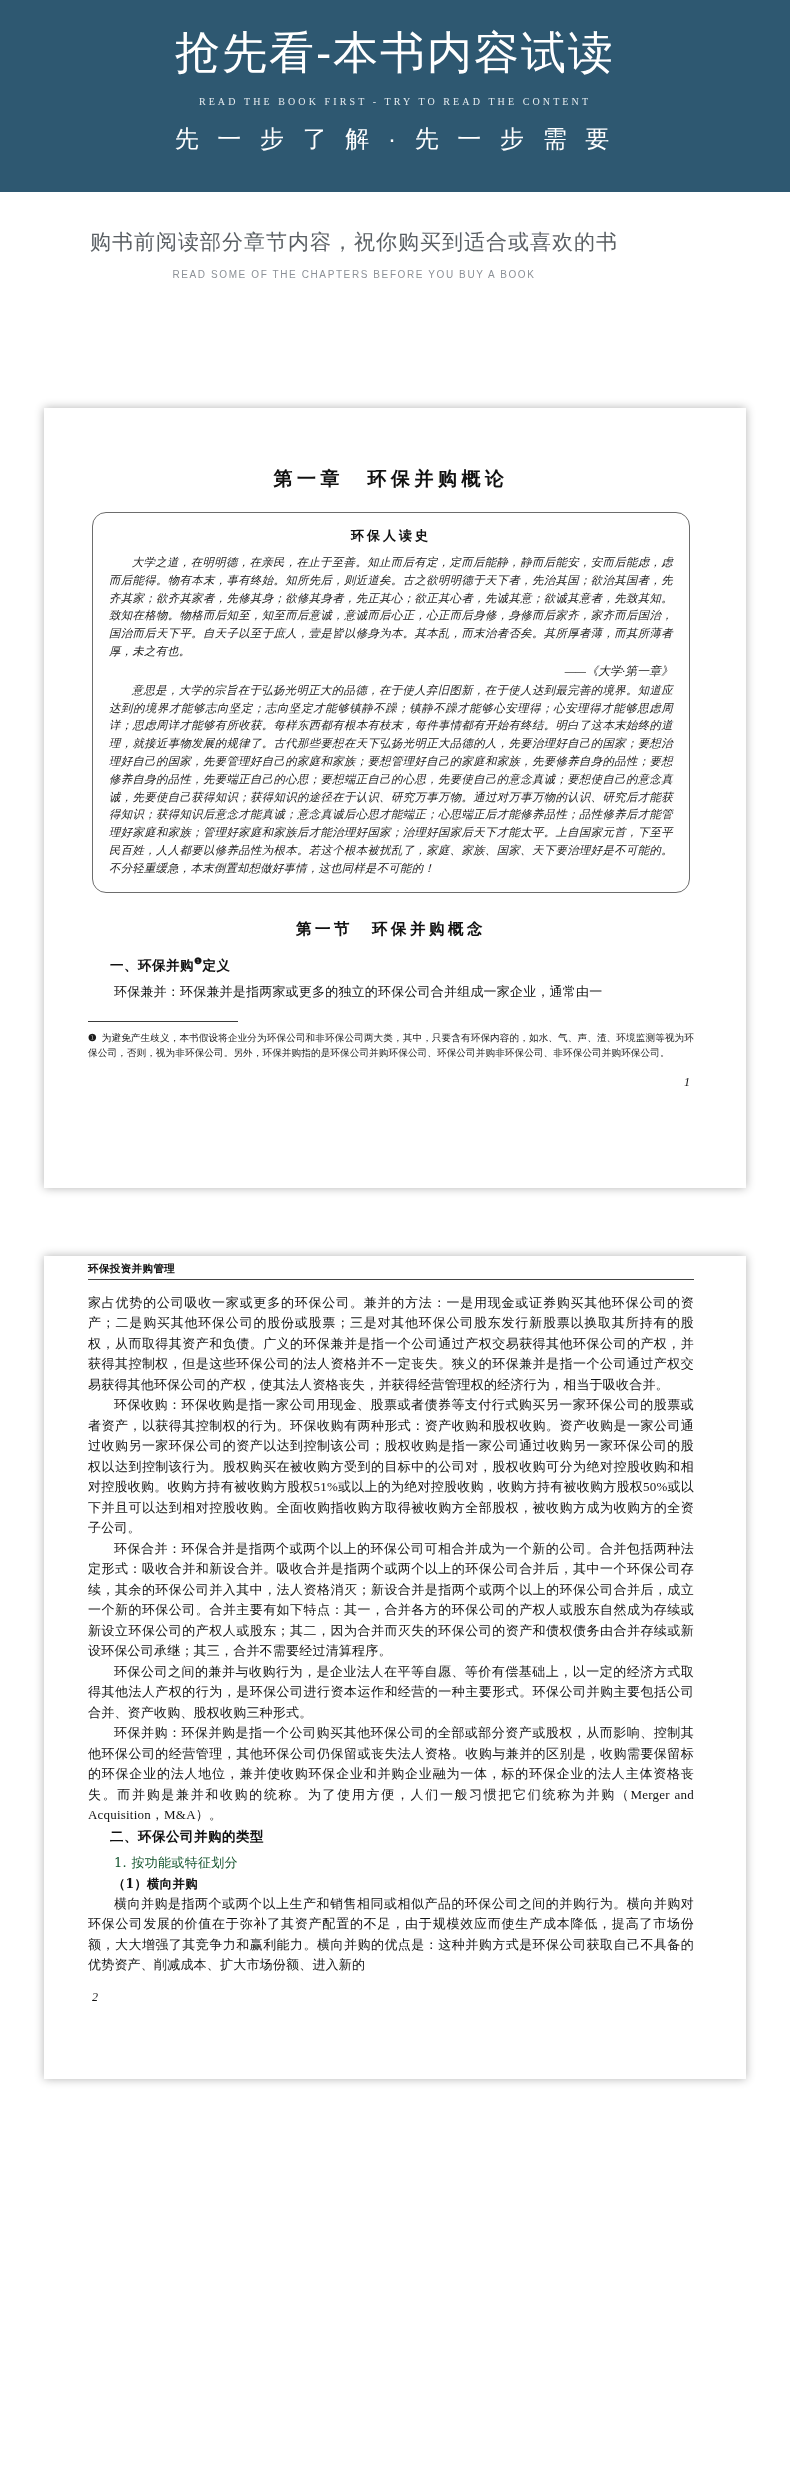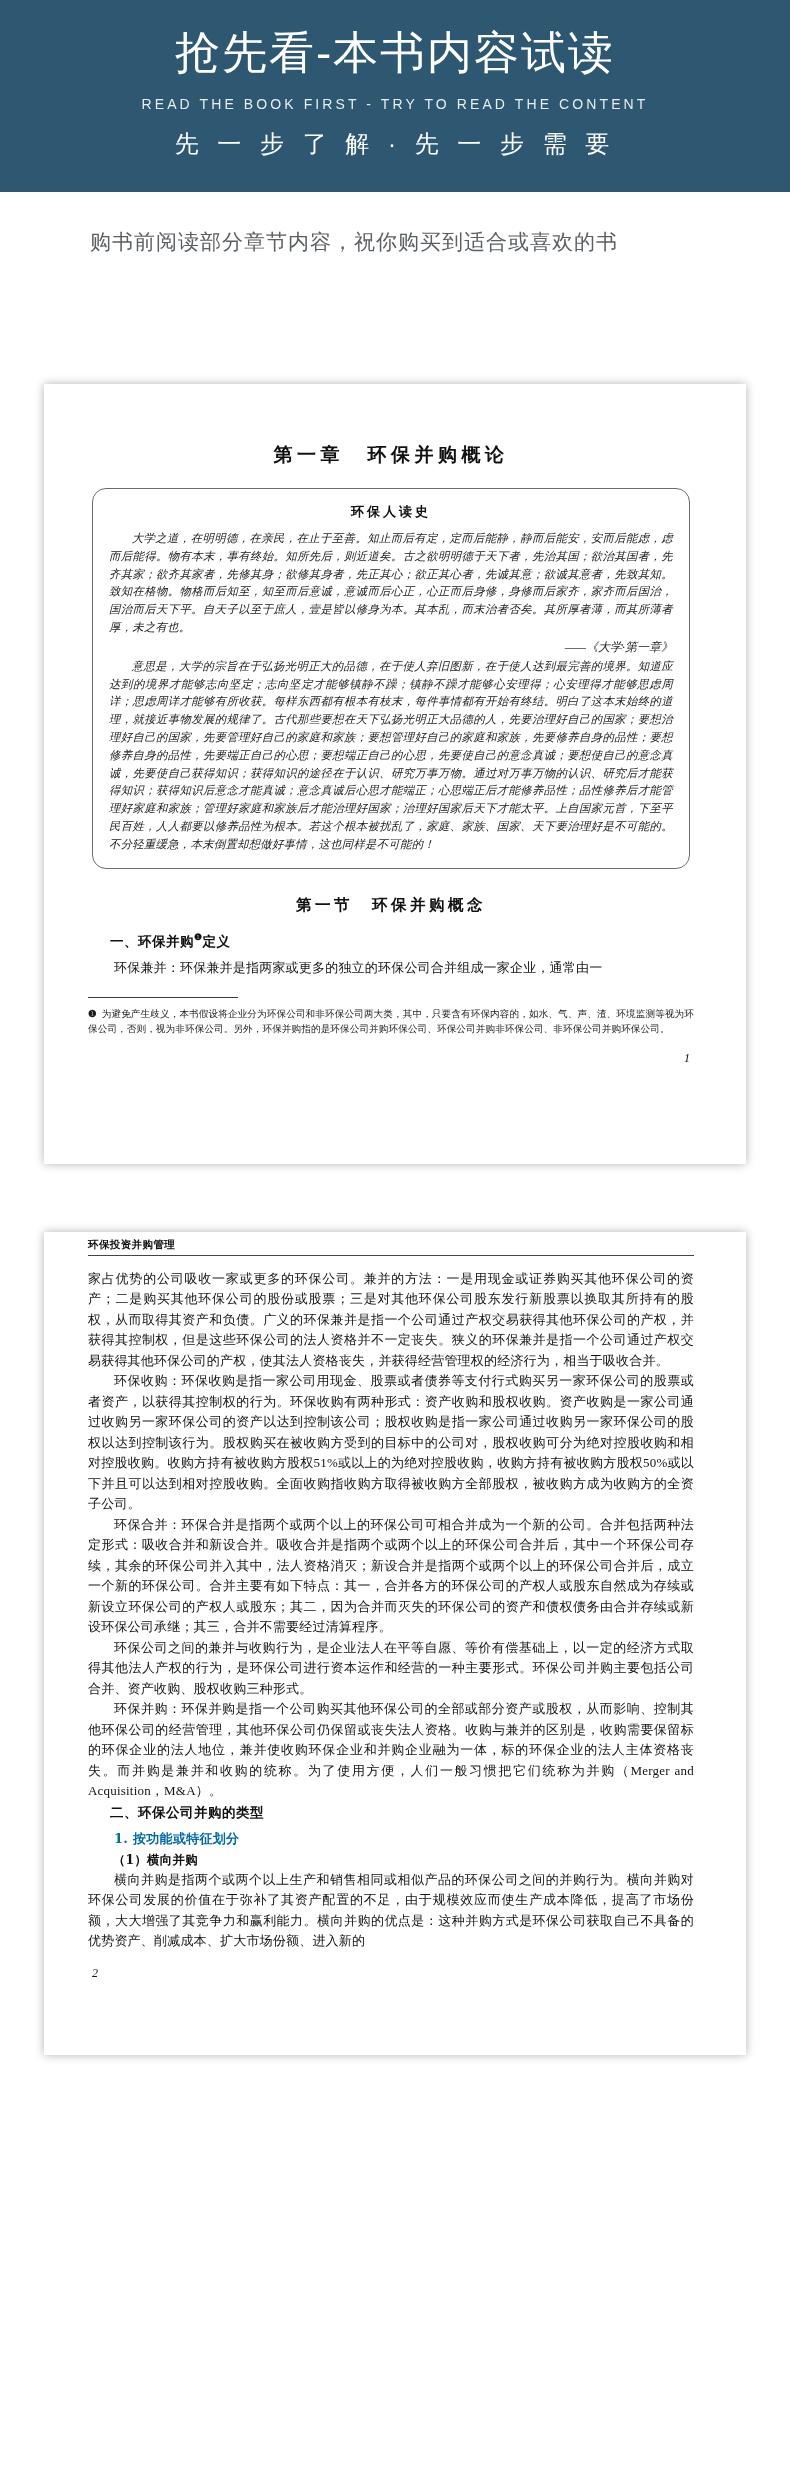--- a/index.html
+++ b/index.html
@@ -24,22 +24,22 @@
     color: #ffffff;
     font-family: "DejaVu Serif", "Liberation Serif", serif;
     font-size: 45px;
     font-weight: 400;
     letter-spacing: 2px;
     line-height: 62px;
     white-space: nowrap;
   }
   .banner-sub-en {
     color: #e7edf1;
-    font-family: Liberation Sans, sans-serif;
-    font-size: 14px;
+    font-family: Liberation Serif, serif;
+    font-size: 10px;
     letter-spacing: 3.1px;
     margin-top: 12px;
     white-space: nowrap;
   }
   .banner-sub-cn {
     color: #ffffff;
     font-family: "Liberation Sans", sans-serif;
     font-size: 24px;
     letter-spacing: 6px;
     margin-top: 16px;
@@ -192,23 +192,23 @@
     font-weight: bold;
     font-size: 10.5px;
     color: #111;
     letter-spacing: 0.4px;
     margin-bottom: 3px;
   }
   .running-rule { height: 1px; background: #444; margin-bottom: 13px; }
 
   .list-head {
     font-family: "DejaVu Serif", "Liberation Serif", serif;
-    font-weight: bold;
+    font-weight: normal;
     font-size: 13px;
-    color: #0369a1;
+    color: #14532d;
     margin: 7px 0 2px 0;
     text-indent: 2em;
     letter-spacing: 0.3px;
   }
   .list-head2 {
     font-family: "DejaVu Serif", "Liberation Serif", serif;
     font-weight: bold;
     font-size: 12.4px;
     color: #111;
     margin: 4px 0 1px 0;
@@ -225,20 +225,21 @@
 <div id="root">
 
   <div class="banner">
     <div class="banner-title">抢先看-本书内容试读</div>
     <div class="banner-sub-en">READ THE BOOK FIRST - TRY TO READ THE CONTENT</div>
     <div class="banner-sub-cn">先 一 步 了 解 · 先 一 步 需 要</div>
   </div>
 
   <div class="intro">
     <div class="intro-cn">购书前阅读部分章节内容，祝你购买到适合或喜欢的书</div>
+    <div class="intro-en">READ SOME OF THE CHAPTERS BEFORE YOU BUY A BOOK</div>
   </div>
 
   <div class="pages-wrap">
 
     <div class="page">
 
       <div class="chapter-title">第一章　环保并购概论</div>
 
       <div class="quote-box">
         <div class="quote-head">环保人读史</div>

